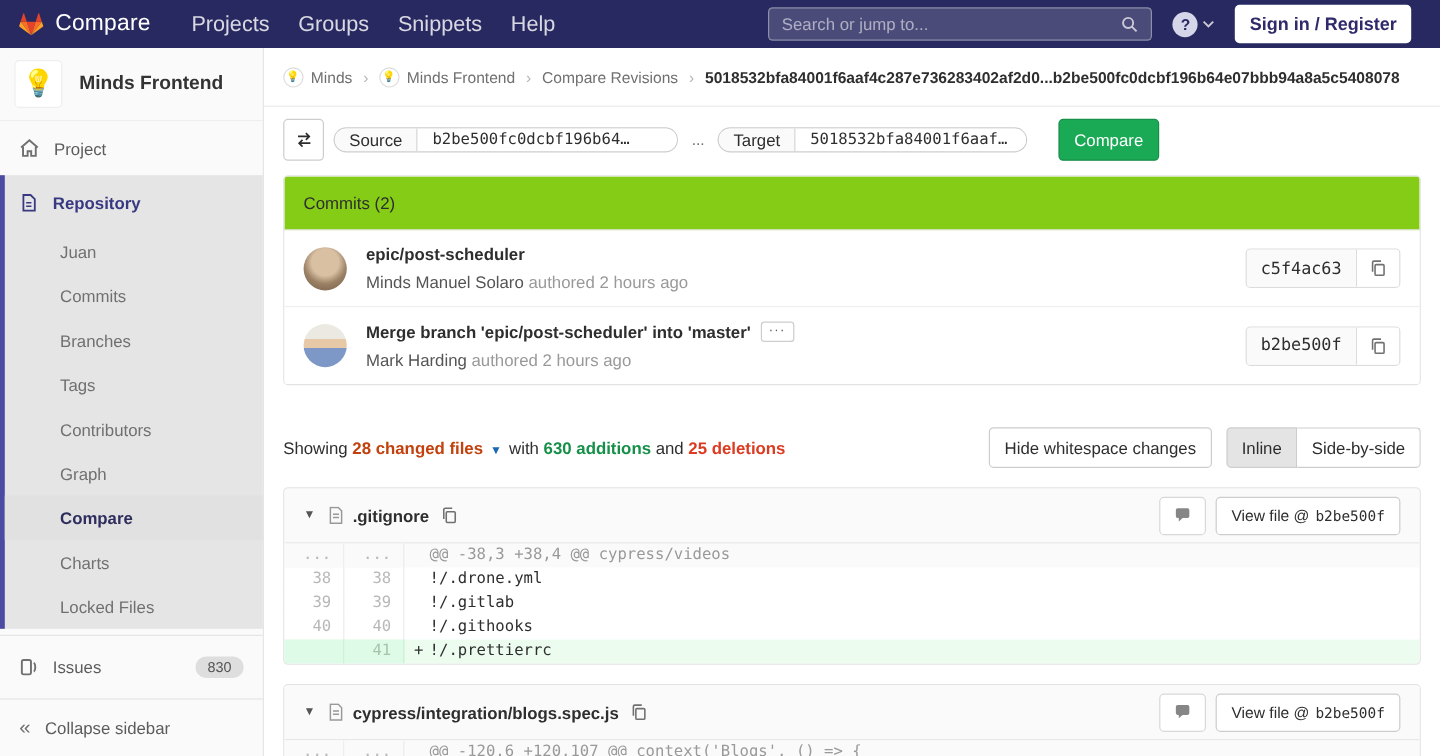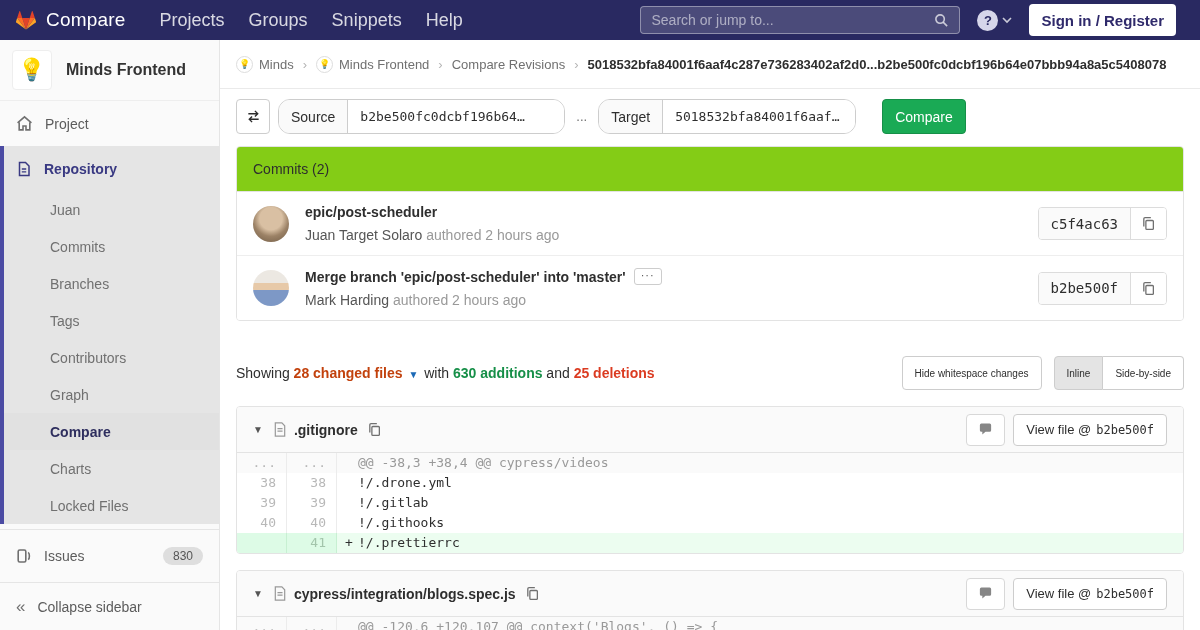--- a/index.html
+++ b/index.html
@@ -90,21 +90,21 @@
   .crumb-current { color:#2e2e2e; font-weight:bold; }
   .content { padding:10px 16px 0; }
 
   
   .compare-form { display:flex; align-items:center; }
   .swap-btn {
     width:34px; height:35px; background:#fff; border:1px solid #cdcdcd; border-radius:4px;
     display:flex; align-items:center; justify-content:center; cursor:pointer;
   }
   .input-group {
-    display:flex; height:35px; border:1px solid #cdcdcd; border-radius:12px;
+    display:flex; height:21px; border:1px solid #cdcdcd; border-radius:12px;
     overflow:hidden; background:#fff; margin-left:8px;
   }
   .addon {
     background:#fafafa; border-right:1px solid #cdcdcd; padding:0 12px;
     display:flex; align-items:center; color:#2e2e2e; font-size:14px;
   }
   .input-group input {
     border:none; outline:none; padding:0 12px; font-size:13px; color:#2e2e2e;
     font-family:"DejaVu Sans Mono","Liberation Mono",monospace;
   }
@@ -145,21 +145,21 @@
   
   .summary-row { display:flex; align-items:center; margin-top:35px; }
   .summary-text { font-size:14px; color:#2e2e2e; }
   .link-blue { color:#c2410c; font-weight:bold; cursor:pointer; }
   .caret-blue { color:#1b69b6; font-size:10px; margin:0 2px; }
   .additions { color:#168f48; font-weight:bold; }
   .deletions { color:#db3b21; font-weight:bold; }
   .summary-actions { margin-left:auto; display:flex; gap:12px; }
   .btn {
     height:34px; background:#fff; border:1px solid #cdcdcd; border-radius:4px;
-    padding:0 12px; font-size:10px; color:#2e2e2e; cursor:pointer;
+    padding:0 12px; font-size:14px; color:#2e2e2e; cursor:pointer;
     font-family:"Liberation Sans",sans-serif;
   }
   .btn-group { display:flex; }
   .btn-group .btn { border-radius:0; border-left-width:0; }
   .btn-group .btn:first-child { border-radius:4px 0 0 4px; border-left-width:1px; }
   .btn-group .btn:last-child { border-radius:0 4px 4px 0; }
   .btn.active { background:#e4e4e4; }
 
   
   .diff-panel { border:1px solid #e3e3e3; border-radius:4px; margin-top:16px; overflow:hidden; }
@@ -339,21 +339,21 @@
     <section class="panel">
       <div class="panel-header">Commits (2)</div>
 
       <div class="commit-row">
         <span class="avatar avatar-1"></span>
         <div class="commit-info">
           <div class="commit-title">
             <span>epic/post-scheduler</span>
           </div>
           <div class="commit-meta">
-            <span class="commit-author">Juan Target Solaro</span><span class="commit-time"> authored 2 hours ago</span>
+            <span class="commit-author">Minds Manuel Solaro</span><span class="commit-time"> authored 2 hours ago</span>
           </div>
         </div>
         <div class="sha-group">
           <span class="sha-label mono">c5f4ac63</span>
           <button class="copy-btn">
             <svg width="15" height="15" viewBox="0 0 16 16" fill="none" stroke="#707070" stroke-width="1.4">
               <rect x="5.2" y="4.8" width="8" height="9.5" rx="1"></rect>
               <path d="M3 11.2V3a1.3 1.3 0 0 1 1.3-1.3h6.2"></path>
             </svg>
           </button>

